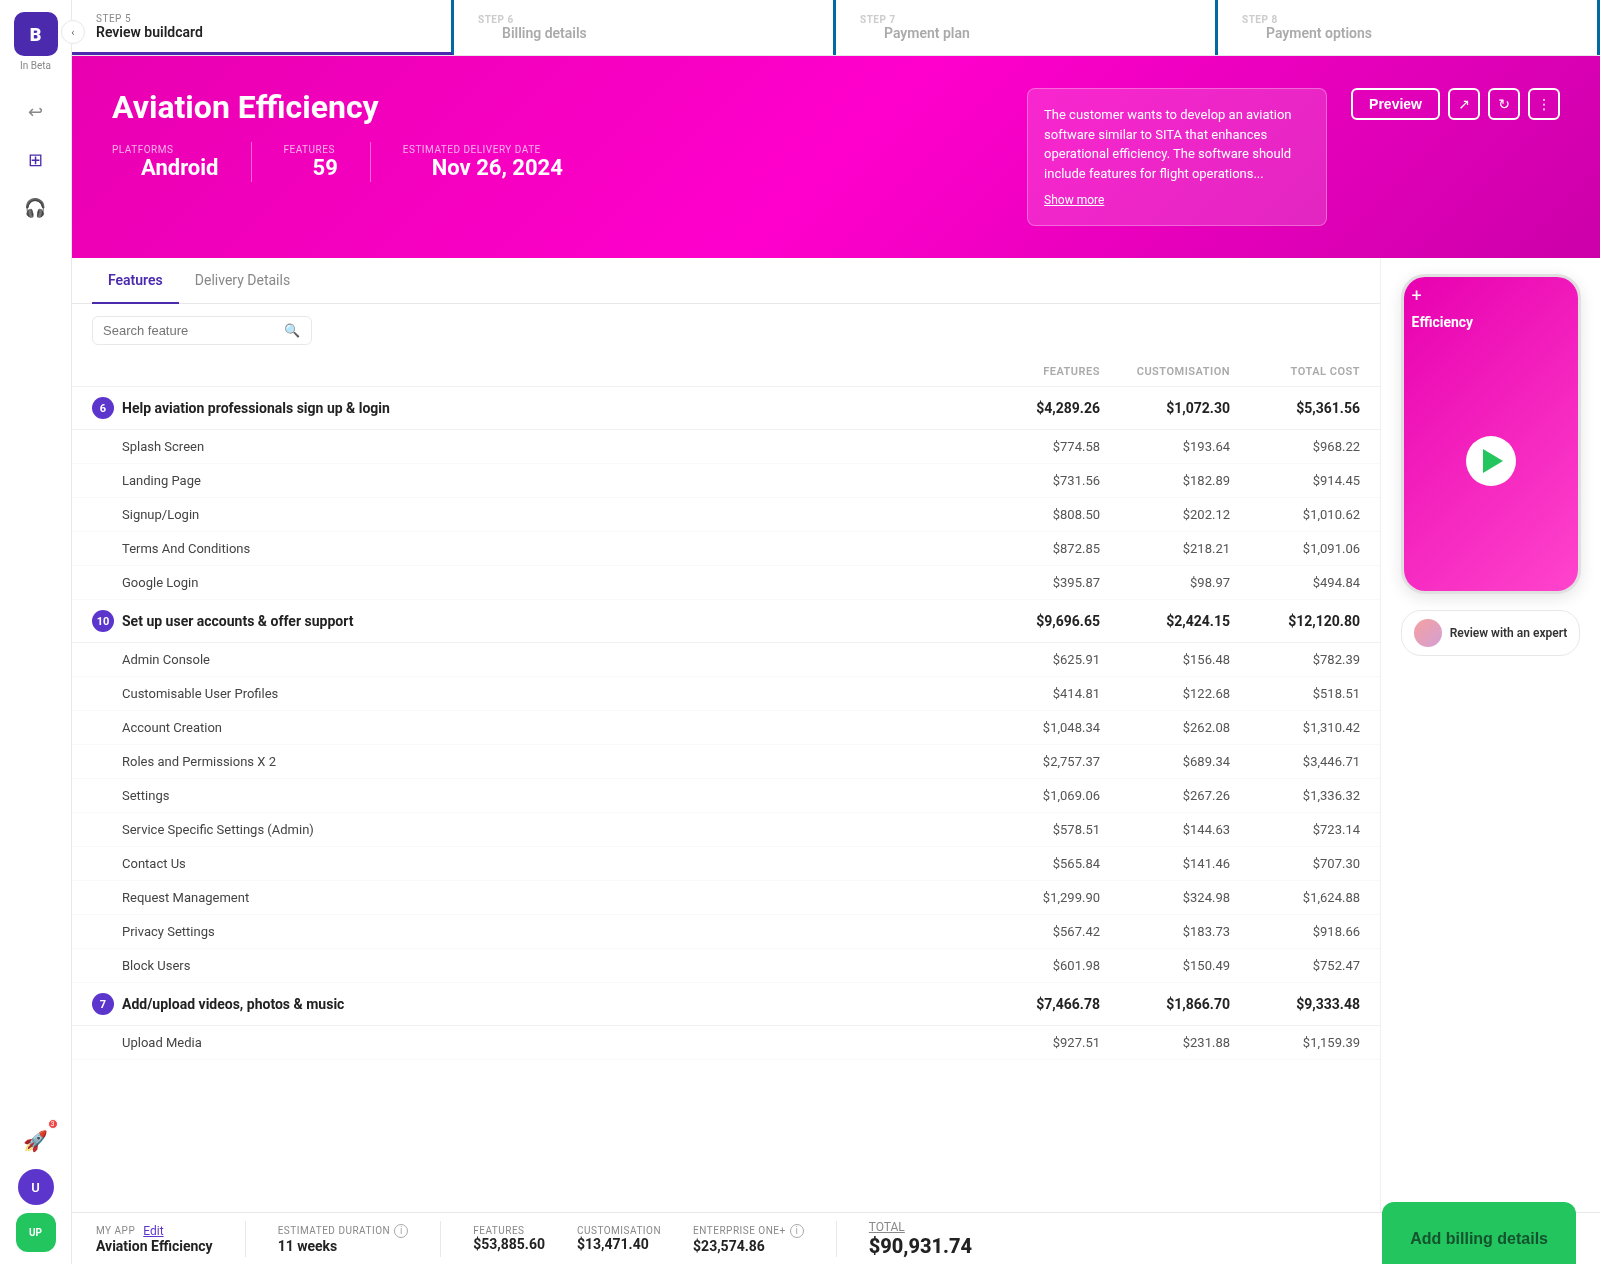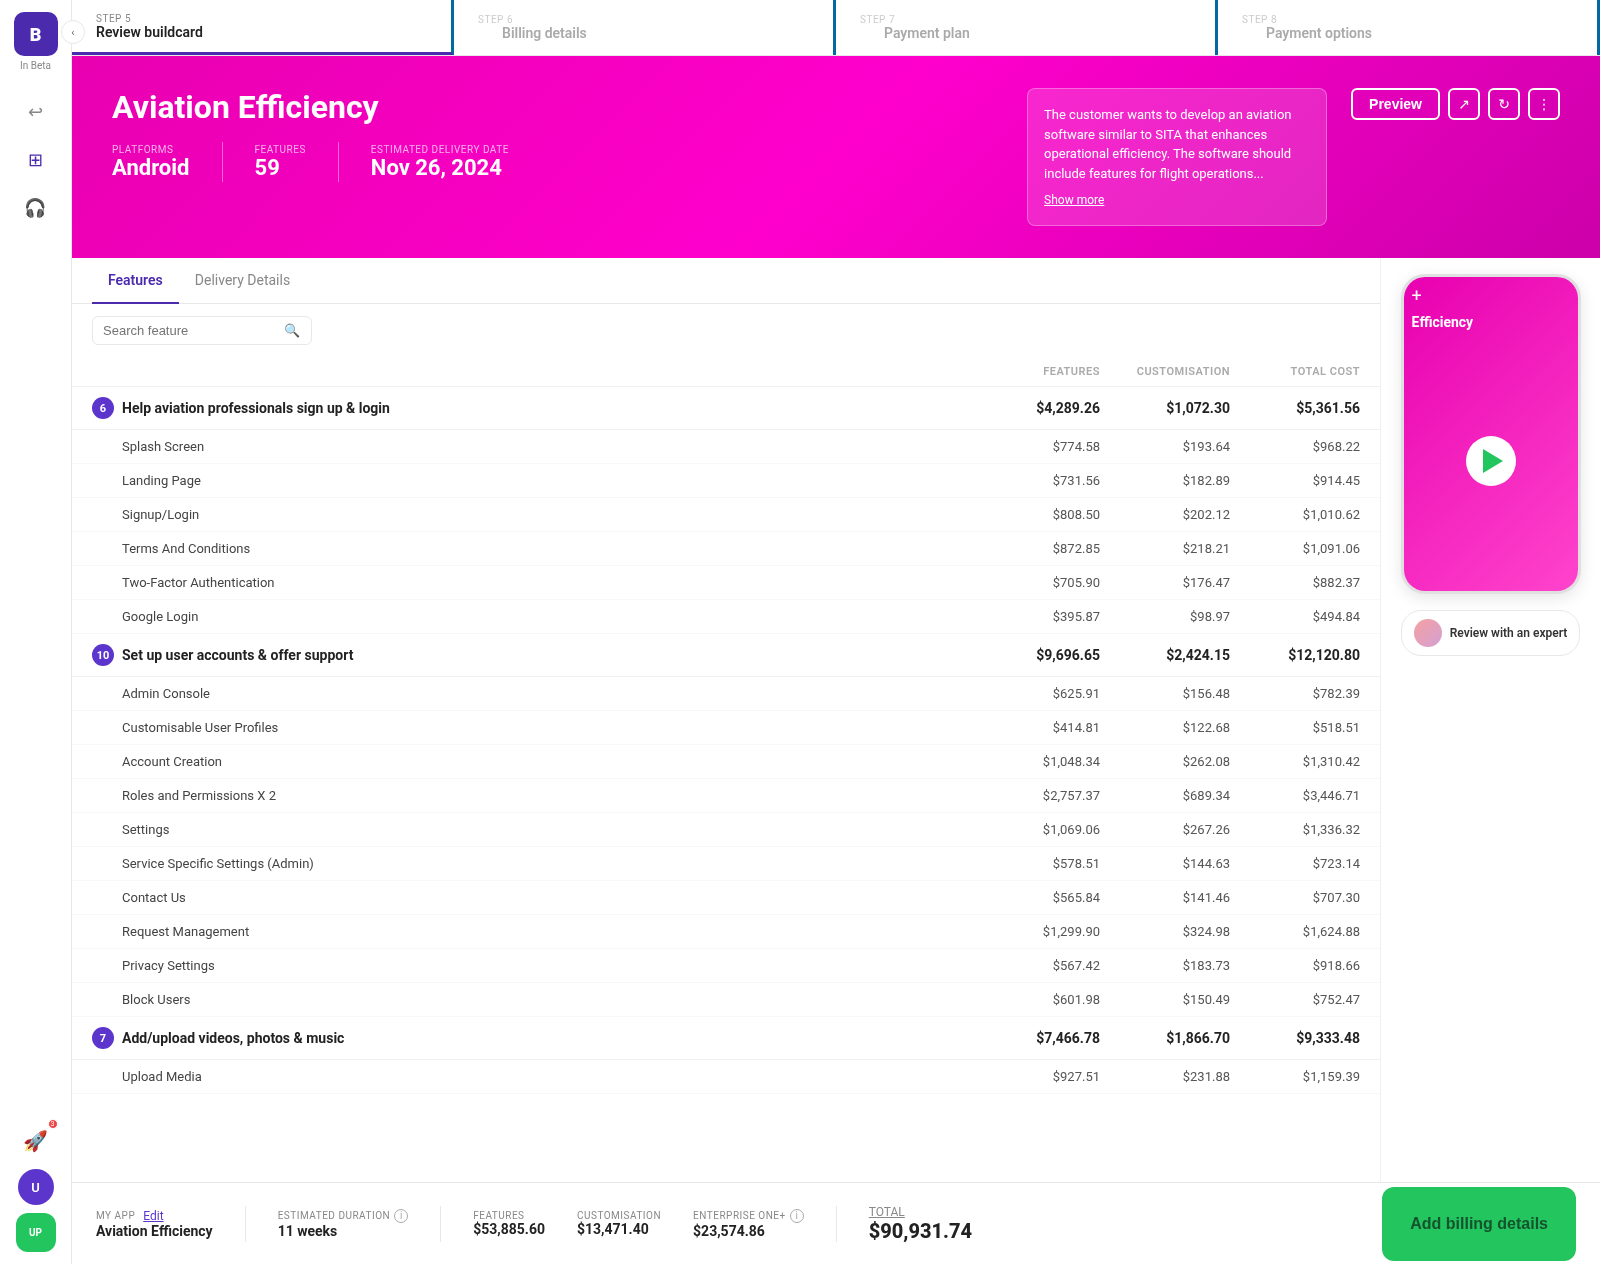--- a/index.html
+++ b/index.html
@@ -103,38 +103,38 @@
       flex-direction: column;
       justify-content: center;
       padding: 0 24px;
       border-right: 3px solid #0369a1;
       cursor: pointer;
     }
     .step-item.active { border-bottom: 3px solid #4b2aad; }
     .step-label { font-size: 10px; color: #888; text-transform: uppercase; letter-spacing: 0.5px; }
     .step-title { font-size: 14px; font-weight: 600; color: #222; }
     .step-item:not(.active) .step-title { color: #aaa; margin-left: 24px; }
-    .step-item:not(.active) .step-label { color: #ccc; }
+    .step-item:not(.active) .step-label { color: #ccc; font-weight: bold; }
 
     
     .hero {
       background: linear-gradient(135deg, #e800b0, #ff00cc, #cc00aa);
       padding: 32px 40px;
       display: flex;
       align-items: flex-start;
       justify-content: space-between;
       position: relative;
       flex-shrink: 0;
     }
     .hero-content { flex: 1; }
     .hero-title { color: #fff; font-size: 32px; font-weight: 700; margin-bottom: 16px; }
     .hero-meta { display: flex; gap: 32px; align-items: center; }
     .hero-meta-item { color: rgba(255,255,255,0.85); }
     .hero-meta-label { font-size: 10px; text-transform: uppercase; letter-spacing: 0.5px; opacity: 0.8; }
-    .hero-meta-value { font-size: 22px; font-weight: 700; color: #fff; }
+    .hero-meta-value { font-size: 22px; font-weight: 700; color: #fff; margin-left: 29px; }
     .hero-meta-divider { width: 1px; height: 40px; background: rgba(255,255,255,0.4); }
     .hero-description {
       background: rgba(255,255,255,0.15);
       border: 1px solid rgba(255,255,255,0.3);
       border-radius: 8px;
       padding: 16px;
       max-width: 300px;
       color: #fff;
       font-size: 13px;
       line-height: 1.5;
@@ -345,21 +345,21 @@
     }
     .expert-avatar {
       width: 28px; height: 28px;
       border-radius: 50%;
       background: linear-gradient(135deg, #f5a0a0, #d4a0d4);
     }
     .expert-text { font-size: 12px; font-weight: 600; color: #333; }
 
     
     .bottom-bar {
-      height: 82px;
+      height: 52px;
       background: #fff;
       border-top: 1px solid #e8e8e8;
       display: flex;
       align-items: center;
       padding: 0 24px;
       gap: 32px;
       flex-shrink: 0;
     }
     .bottom-section { display: flex; flex-direction: column; }
     .bottom-label { font-size: 10px; color: #888; text-transform: uppercase; letter-spacing: 0.5px; }
@@ -522,26 +522,20 @@
           <div class="cost-cell">$202.12</div>
           <div class="cost-cell">$1,010.62</div>
         </div>
         <div class="sub-row">
           <div>Terms And Conditions</div>
           <div class="cost-cell">$872.85</div>
           <div class="cost-cell">$218.21</div>
           <div class="cost-cell">$1,091.06</div>
         </div>
         <div class="sub-row">
-          <div>Two-Factor Authentication</div>
-          <div class="cost-cell">$705.90</div>
-          <div class="cost-cell">$176.47</div>
-          <div class="cost-cell">$882.37</div>
-        </div>
-        <div class="sub-row">
           <div>Google Login</div>
           <div class="cost-cell">$395.87</div>
           <div class="cost-cell">$98.97</div>
           <div class="cost-cell">$494.84</div>
         </div>
 
         <div class="group-row">
           <div class="group-name">
             <span class="group-badge">10</span>
             <span>Set up user accounts &amp; offer support</span>

